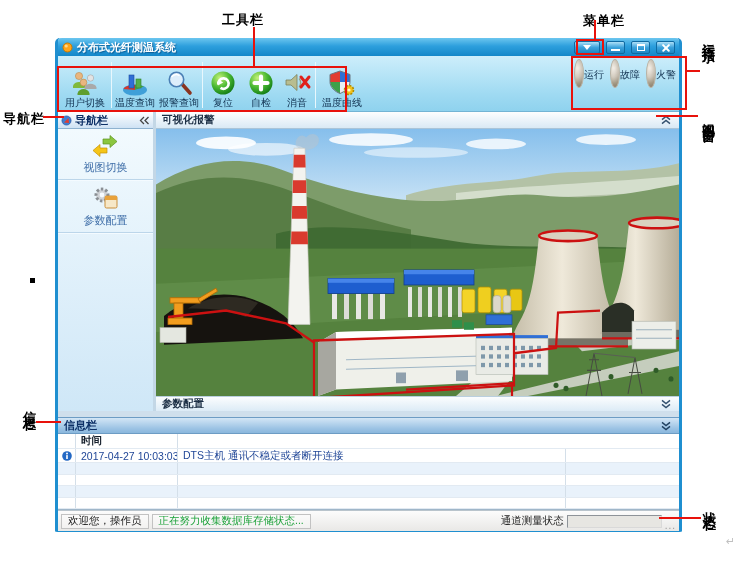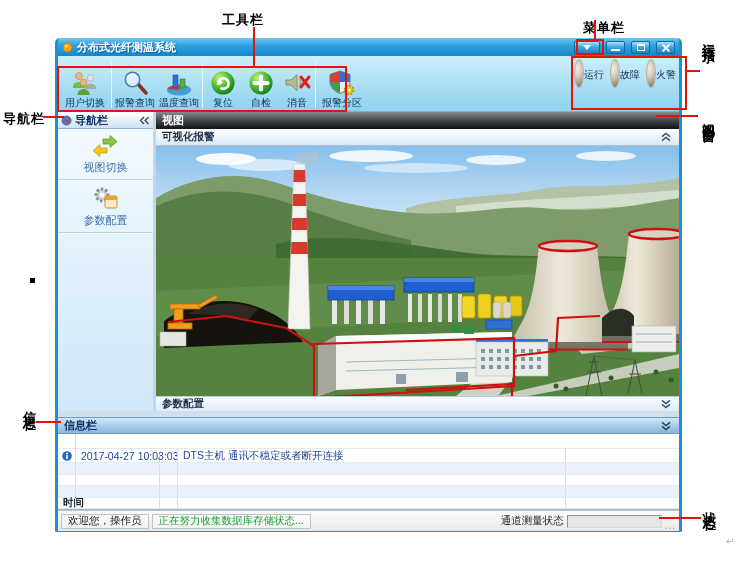--- a/index.html
+++ b/index.html
@@ -74,21 +74,21 @@
   .infohdr { flex:0 0 15px; display:flex; align-items:center; padding:0 6px;
              background:linear-gradient(#d3e6f6,#9cc3e4 70%,#8ab7dd); border:1px solid #6d9cc4; border-left:none; border-right:none; }
   .infohdr .t { font-size:11px; font-weight:bold; color:#0c2f66; flex:1; }
   .alarmtable { flex:0 0 76px; background:#fff; border-bottom:1px solid #9fb6c9; overflow:hidden; }
   .trow { display:flex; border-bottom:1px solid #e2eaf2; }
   .trow .c { border-right:1px solid #d4dfe9; padding:0 5px; white-space:nowrap; overflow:hidden; display:flex; align-items:center; }
   .c.cicon { width:18px; flex:0 0 18px; justify-content:center; padding:0; }
   .c.ctime { width:102px; flex:0 0 102px; }
   .c.cdesc { width:388px; flex:0 0 388px; }
   .c.cfill { flex:1; border-right:none; }
-  .thead { height:15px; font-size:10.5px; font-weight:bold; color:#16202c;flex-direction:column; }
+  .thead { height:15px; font-size:10.5px; font-weight:bold; color:#16202c; }
   .tdata { height:14px; font-size:10.5px; color:#1f4596; }
   .tempty { height:11.5px; }
   .tempty.alt { background:#e9f2fb; }
 
   
   .statusbar { flex:0 0 21px; display:flex; align-items:center; gap:3px; padding:0 3px;
                background:linear-gradient(#fcfcfc,#e9e8e6); border-top:1px solid #b9c4cc; }
   .sbox { height:15px; display:flex; align-items:center; padding:0 6px; font-size:10.5px; color:#222;
           border:1px solid #c2c2c2; background:rgba(255,255,255,.35); white-space:nowrap; }
   .sbox.green { color:#1fa33c; }
@@ -155,35 +155,35 @@
           <circle cx="20.5" cy="9" r="3.2" fill="#e3e3e3" stroke="#999" stroke-width=".5"></circle>
           <path d="M14.5,18.5 C15.5,13.5 25.5,13.5 26.5,18.5 L26.5,20 L14.5,20 Z" fill="#a9a9a9"></path>
           <circle cx="13.5" cy="13.5" r="3.4" fill="#e9b67f" stroke="#b57f3e" stroke-width=".5"></circle>
           <path d="M7.5,24.5 C8.5,18.5 18.5,18.5 19.5,24.5 L19.5,26 L7.5,26 Z" fill="#5f9e2f"></path>
         </svg>
         <span class="lbl">用户切换</span>
       </div>
       <div class="tsep"></div>
       <div class="tbtn" style="width:44px">
         <svg width="30" height="28" viewBox="0 0 30 28">
-          <line x1="18" y1="15" x2="26" y2="24" stroke="#8a3420" stroke-width="3.6" stroke-linecap="round"></line>
-          <circle cx="12.5" cy="10.5" r="7.2" fill="#ddeefb" stroke="#4a7fb5" stroke-width="1.6"></circle>
-          <path d="M8,7.5 C9.5,5.5 13,5 15,6.5" stroke="#fff" stroke-width="1.5" fill="none" stroke-linecap="round"></path>
-        </svg>
-        <span class="lbl">报警查询</span>
-      </div>
-      <div class="tbtn" style="width:44px">
-        <svg width="30" height="28" viewBox="0 0 30 28">
           <ellipse cx="15" cy="21" rx="12" ry="5.5" fill="#3f9fd8"></ellipse>
           <path d="M15,21 L3.5,20 A11.5,5 0 0 1 15,15.8 Z" fill="#d8372b"></path>
           <path d="M15,21 L15,15.8 A11.5,5 0 0 1 24,17.5 Z" fill="#48a447"></path>
           <rect x="9" y="6" width="5" height="13" fill="#2f6fd6" stroke="#1c4a9e" stroke-width=".6"></rect>
           <rect x="16" y="10" width="5" height="9" fill="#53b04a" stroke="#2f7f2a" stroke-width=".6"></rect>
         </svg>
         <span class="lbl">温度查询</span>
+      </div>
+      <div class="tbtn" style="width:44px">
+        <svg width="30" height="28" viewBox="0 0 30 28">
+          <line x1="18" y1="15" x2="26" y2="24" stroke="#8a3420" stroke-width="3.6" stroke-linecap="round"></line>
+          <circle cx="12.5" cy="10.5" r="7.2" fill="#ddeefb" stroke="#4a7fb5" stroke-width="1.6"></circle>
+          <path d="M8,7.5 C9.5,5.5 13,5 15,6.5" stroke="#fff" stroke-width="1.5" fill="none" stroke-linecap="round"></path>
+        </svg>
+        <span class="lbl">报警查询</span>
       </div>
       <div class="tsep"></div>
       <div class="tbtn" style="width:38px">
         <svg width="30" height="28" viewBox="0 0 30 28">
           <circle cx="15" cy="14" r="11.5" fill="url(#grnball)"></circle>
           <path d="M10.3,15.5 a5.2,5.2 0 1 1 2.2,3.4" stroke="#fff" stroke-width="2.6" fill="none"></path>
           <polygon points="10.9,10.8 9.9,16.6 15.2,13.6" fill="#fff"></polygon>
         </svg>
         <span class="lbl">复位</span>
       </div>
@@ -206,21 +206,21 @@
       <div class="tbtn" style="width:50px">
         <svg width="30" height="28" viewBox="0 0 30 28">
           <path d="M13,2 L3,5.5 V13 H13 Z" fill="#e23c30"></path>
           <path d="M13,2 L23,5.5 V13 H13 Z" fill="#2f6fd6"></path>
           <path d="M3,13 H13 V24.5 C9,22.5 4,19 3,13 Z" fill="#3fa04a"></path>
           <path d="M13,13 H23 C22,19 17,22.5 13,24.5 Z" fill="#e8eef5"></path>
           <path d="M13,2 l10,3.5 v7.2 c0,6 -5,9.8 -10,11.8 c-5,-2 -10,-5.8 -10,-11.8 v-7.2 z" fill="none" stroke="#6b7680" stroke-width="1"></path>
           <circle cx="22" cy="21" r="4.5" fill="#f2c21a" stroke="#b08a00" stroke-width="1.6" stroke-dasharray="2 1.5"></circle>
           <circle cx="22" cy="21" r="1.6" fill="#fff7d8"></circle>
         </svg>
-        <span class="lbl">报警分区</span>
+        <span class="lbl">温度曲线</span>
       </div>
 
       <div class="indicators">
         <div class="ind">
           <div class="ball"></div>
           <span class="lbl">运行</span>
         </div>
         <div class="ind">
           <div class="ball"></div>
           <span class="lbl">故障</span>
@@ -261,23 +261,20 @@
               <rect x="13" y="11" width="12" height="12" rx="1.5" fill="#f7e8c8" stroke="#c98f3d"></rect>
               <rect x="13" y="11" width="12" height="4" fill="#e8a23c"></rect>
             </svg>
             <span class="lbl">参数配置</span>
           </div>
         </div>
       </div>
       <div class="vsplit"></div>
 
       <div class="viewpane">
-        <div class="viewhdr">
-          <span>视图</span>
-        </div>
         <div class="subbar">
           <span class="t">可视化报警</span>
           <span class="chev">
             <svg width="14" height="10" viewBox="0 0 14 10">
                 <path d="M3,4.6 L7,1.4 L11,4.6 M3,8.6 L7,5.4 L11,8.6" stroke="#33506e" stroke-width="1.4" fill="none"></path>
               </svg>
           </span>
         </div>
 
         <div class="scene">
@@ -494,21 +491,21 @@
       <span class="schannel">通道测量状态</span>
       <span class="sprog"></span>
       <span class="sgrip">...</span>
     </div>
   </div>
 
   <div class="callout" style="left:222px; top:11px;">工具栏</div>
   <div class="rline" style="left:253px; top:27px; width:2px; height:40px;"></div>
   <div class="rbox" style="left:57px; top:66px; width:290px; height:46px;"></div>
 
-  <div class="callout" style="left:583px; top:19px;">菜单栏</div>
+  <div class="callout" style="left:583px; top:12px;">菜单栏</div>
   <div class="rline" style="left:594px; top:20px; width:2px; height:19px;"></div>
   <div class="rbox" style="left:576px; top:39px; width:28px; height:16px;"></div>
 
   <div class="rbox" style="left:571px; top:56px; width:116px; height:54px;"></div>
   <div class="rline" style="left:687px; top:70px; width:13px; height:2px;"></div>
   <div class="callout v" style="left:699px; top:32px;">运行指示</div>
 
   <div class="rline" style="left:656px; top:115px; width:42px; height:2px;"></div>
   <div class="callout v" style="left:699px; top:112px;">视图窗口</div>
 

